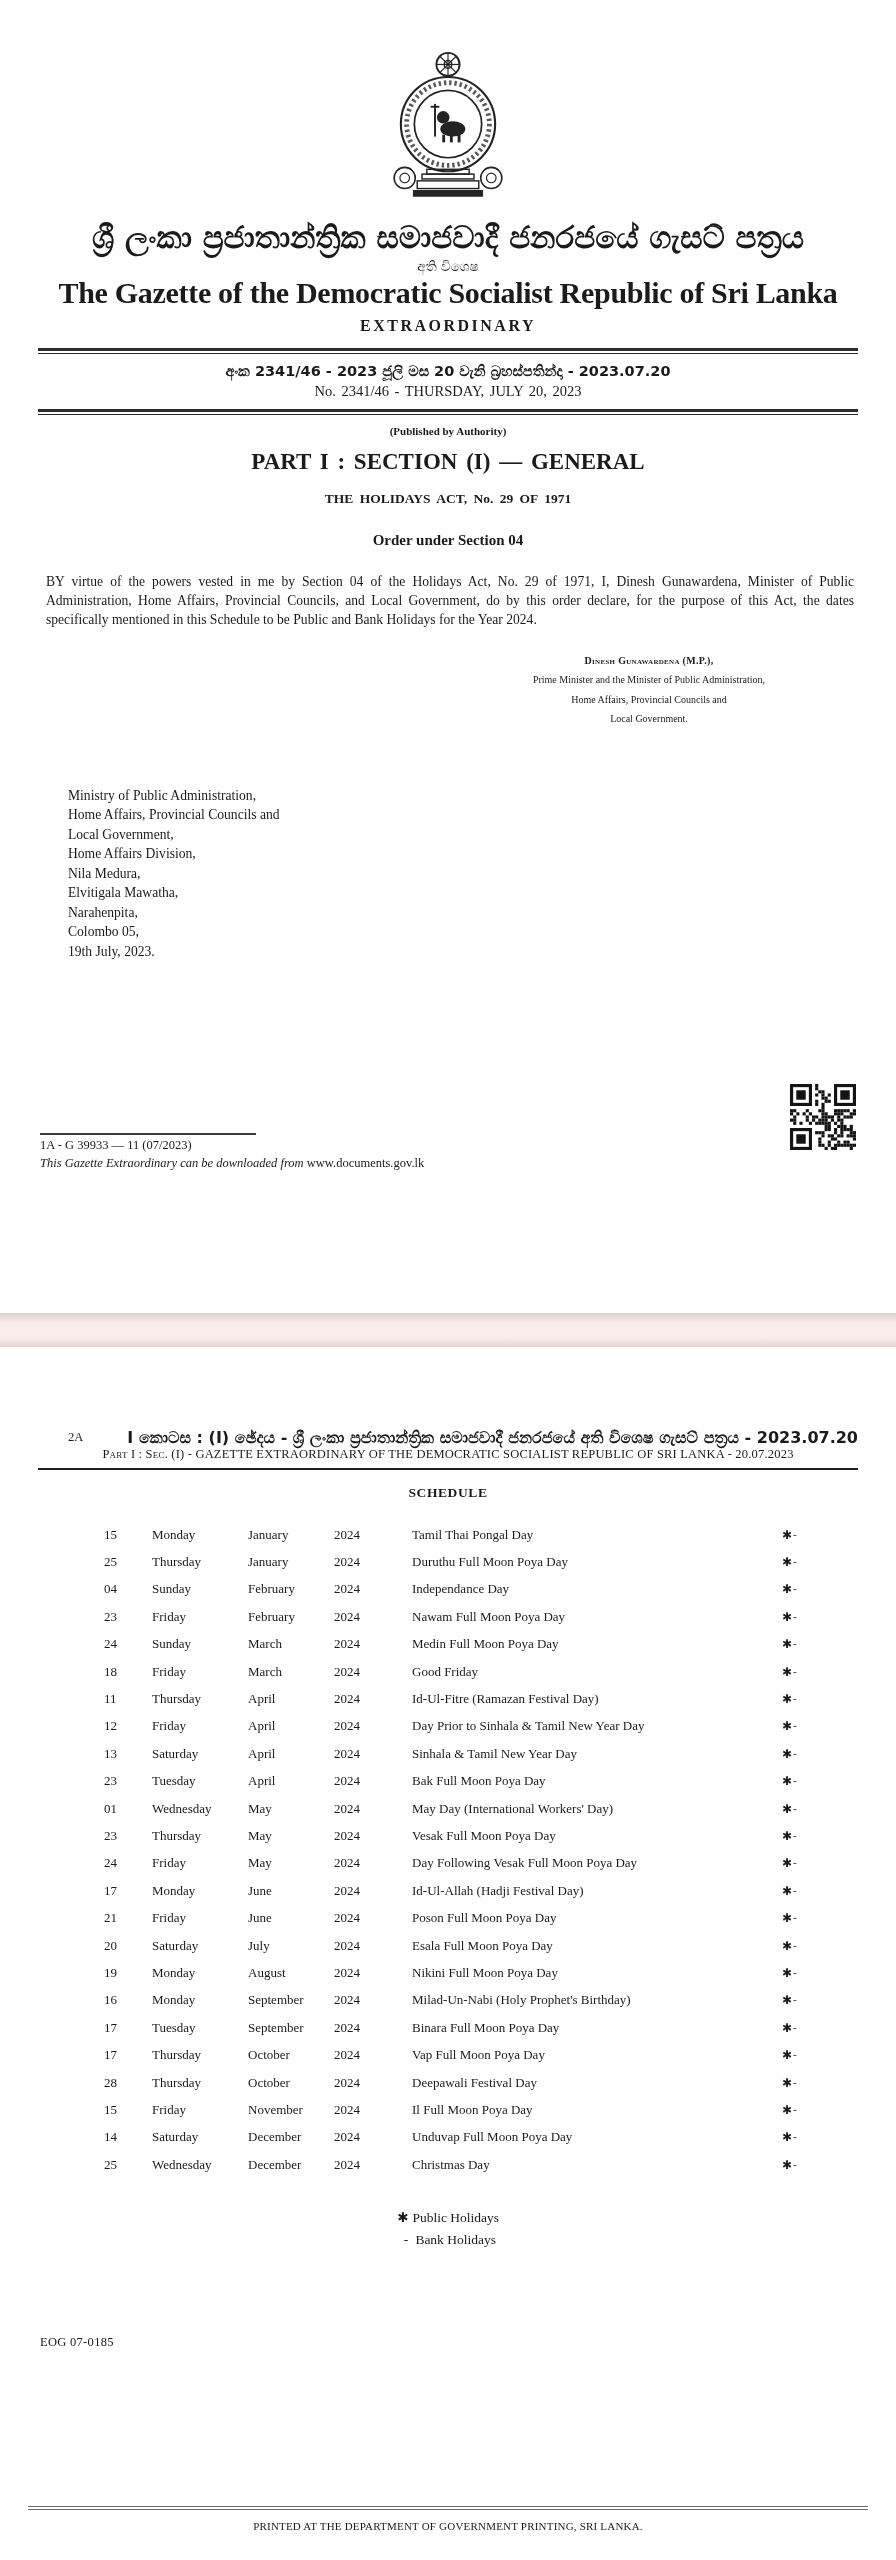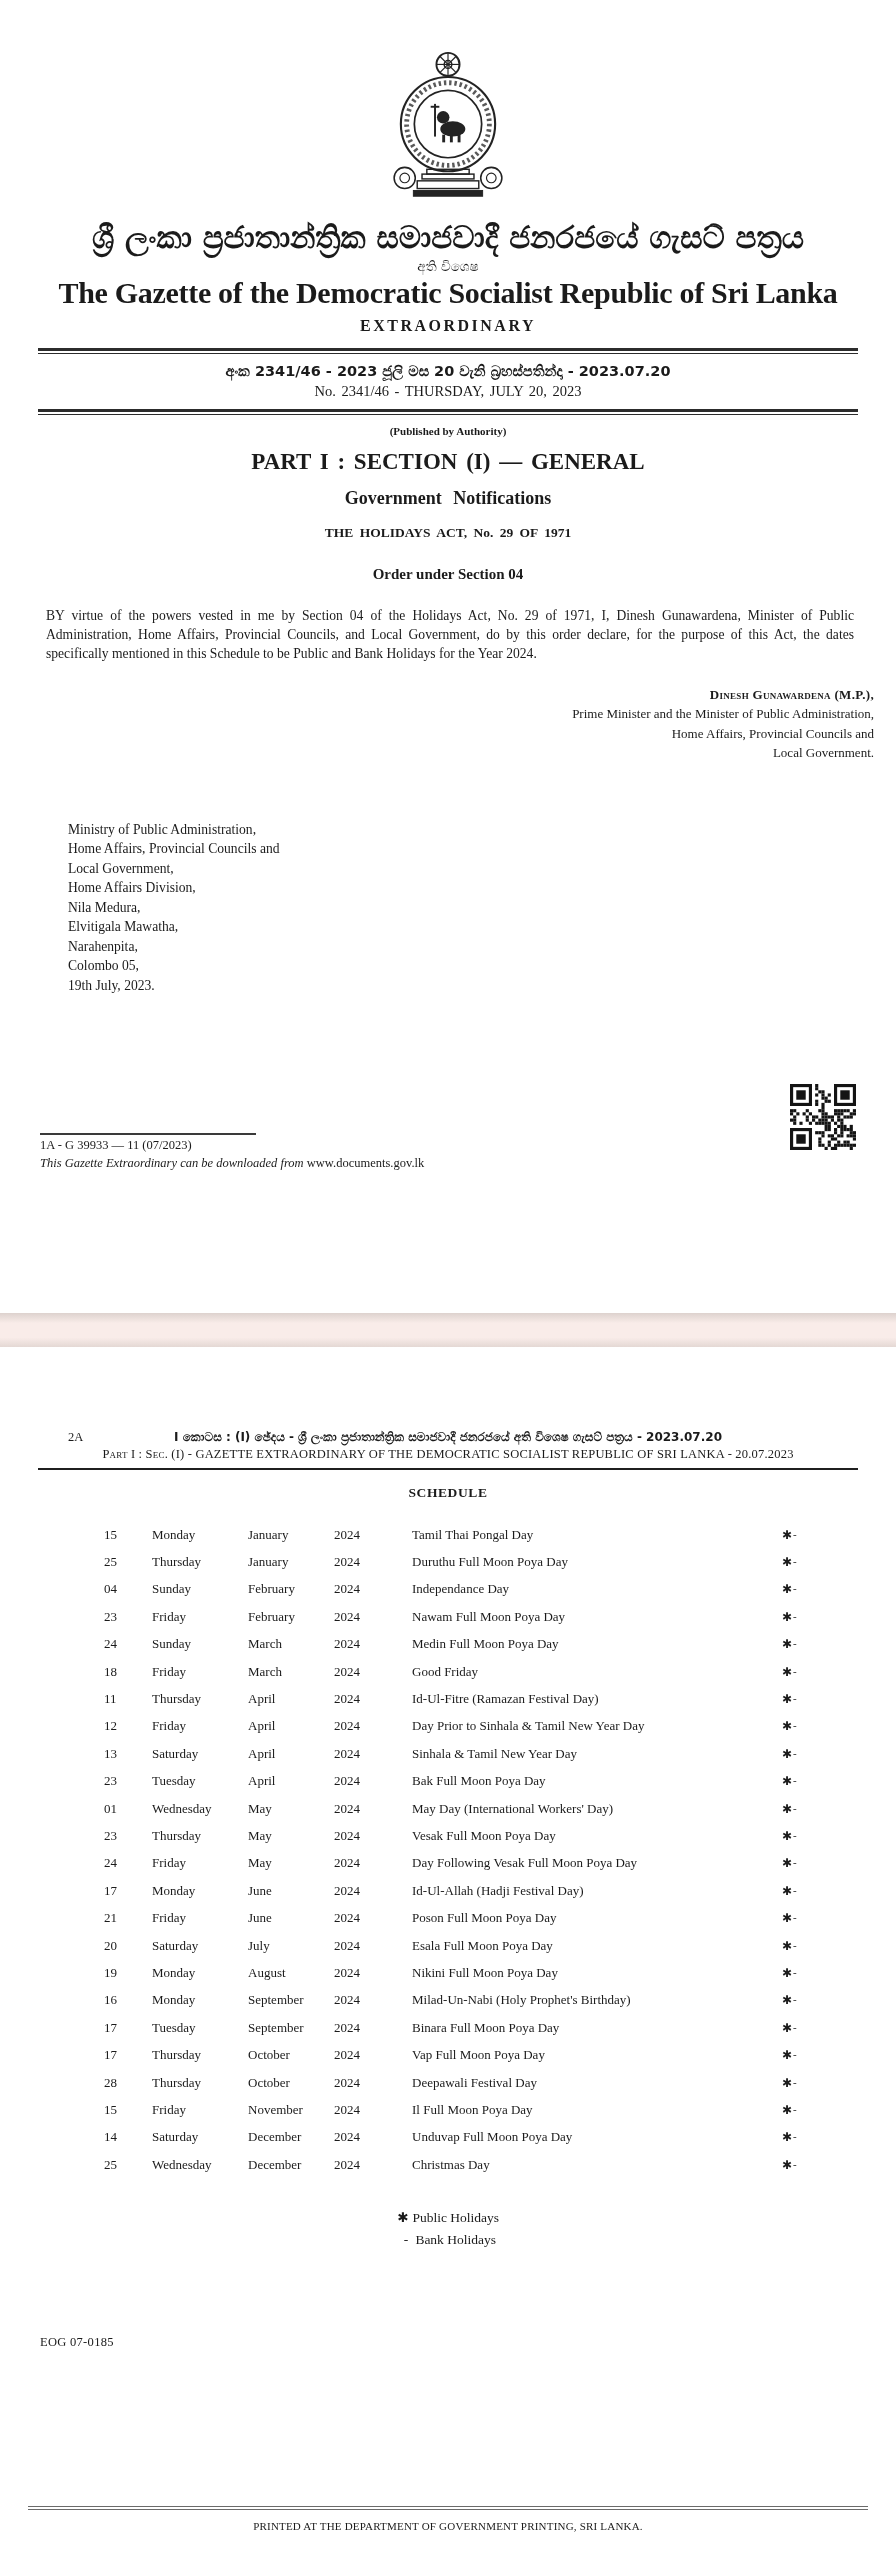--- a/index.html
+++ b/index.html
@@ -26,37 +26,37 @@
   .issue-en{margin-top:3px;text-align:center;font-size:14.5px;word-spacing:2px;}
   .authority{margin-top:10px;text-align:center;font-size:11px;font-weight:bold;}
 
   .part-heading{margin-top:12px;text-align:center;font-size:23px;font-weight:bold;word-spacing:3px;}
   .gov-heading{margin-top:13px;text-align:center;font-size:18px;font-weight:bold;word-spacing:7px;}
   .act-heading{margin-top:16px;text-align:center;font-size:13.5px;font-weight:bold;word-spacing:3px;}
   .order-heading{margin-top:25px;text-align:center;font-size:15px;font-weight:bold;}
 
   .body-par{margin:23px 42px 0 46px;font-size:13.6px;line-height:19px;text-align:justify;}
 
-  .signature{margin:22px 22px 0 auto;width:450px;text-align:right;font-size:13px;line-height:19.5px;}
+  .signature{margin:22px 22px 0 auto;width:450px;text-align:center;font-size:10px;line-height:19.5px;}
   .sig-name{font-variant:small-caps;font-weight:bold;letter-spacing:.3px;}
 
   .address{margin:57px 0 0 68px;font-size:13.6px;line-height:19.5px;}
 
   .qr{position:absolute;top:1084px;right:40px;width:66px;height:66px;}
 
   .print-rule{margin:0;position:absolute;left:40px;top:1133px;width:216px;border-top:2px solid #3a3a3a;}
   .print-code{position:absolute;left:40px;top:1138px;font-size:12.5px;}
   .download-note{position:absolute;left:40px;top:1156px;font-size:12.5px;}
   .download-note .it{font-style:italic;}
   .download-note .url{font-style:normal;}
 
   
   .p2-header{position:relative;margin:0 38px;text-align:center;}
   .p2-num{position:absolute;left:30px;top:1px;font-size:12.5px;}
-  .p2-si{font-family:"DejaVu Sans",sans-serif;font-size:12px;font-weight:bold;line-height:17px;}
+  .p2-si{font-family:"DejaVu Sans",sans-serif;font-size:16px;font-weight:bold;line-height:17px;text-align:right;}
   .p2-en{font-size:12.5px;font-variant:small-caps;letter-spacing:.2px;line-height:17px;}
   .p2-rule{margin:5px 38px 0 38px;border-top:2.5px solid #1f1f1f;}
   .schedule-heading{margin-top:15px;text-align:center;font-size:13.5px;font-weight:bold;letter-spacing:.6px;}
 
   table.schedule{margin:20px 0 0 104px;border-collapse:collapse;}
   table.schedule td{height:27.4px;font-size:13px;vertical-align:middle;padding:0;white-space:nowrap;}
   td.c0{width:48px;}
   td.c1{width:96px;}
   td.c2{width:86px;}
   td.c3{width:78px;}
@@ -127,21 +127,20 @@
     <div class="en-title">The Gazette of the Democratic Socialist Republic of Sri Lanka</div>
     <div class="edition">EXTRAORDINARY</div>
 
     <div class="rule-double"></div>
     <div class="issue-si">අංක 2341/46 - 2023 ජූලි මස 20 වැනි බ්‍රහස්පතින්දා - 2023.07.20</div>
     <div class="issue-en">No. 2341/46  - THURSDAY,   JULY  20, 2023</div>
     <div class="rule-double tight"></div>
 
     <div class="authority">(Published by Authority)</div>
     <div class="part-heading">PART I : SECTION (I) — GENERAL</div>
-    <div class="gov-heading">Government  Notifications</div>
     <div class="act-heading">THE  HOLIDAYS  ACT,  No.  29  OF  1971</div>
     <div class="order-heading">Order under Section 04</div>
 
     <p class="body-par">BY virtue of the powers vested in me by Section 04 of the Holidays Act, No. 29 of 1971, I, Dinesh Gunawardena, Minister of Public Administration, Home Affairs, Provincial Councils, and Local Government, do by this order declare, for the purpose of this Act, the dates specifically mentioned in this Schedule to be Public and Bank Holidays for the Year 2024.</p>
 
     <div class="signature">
       <div class="sig-name">Dinesh Gunawardena (M.P.),</div>
       <div>Prime Minister and the Minister of Public Administration,</div>
       <div>Home Affairs, Provincial Councils and</div>
       <div>Local Government.</div>

